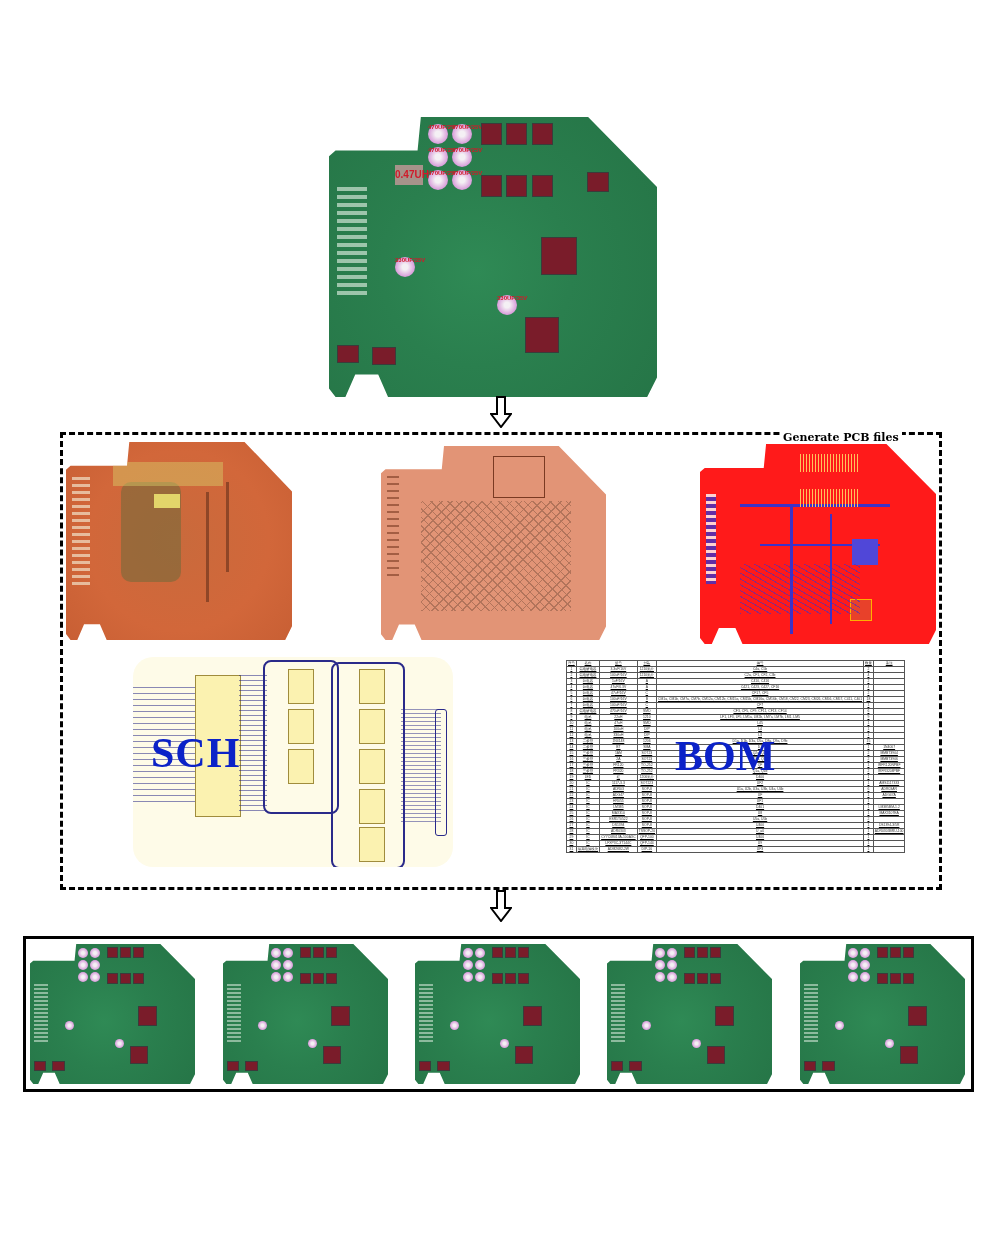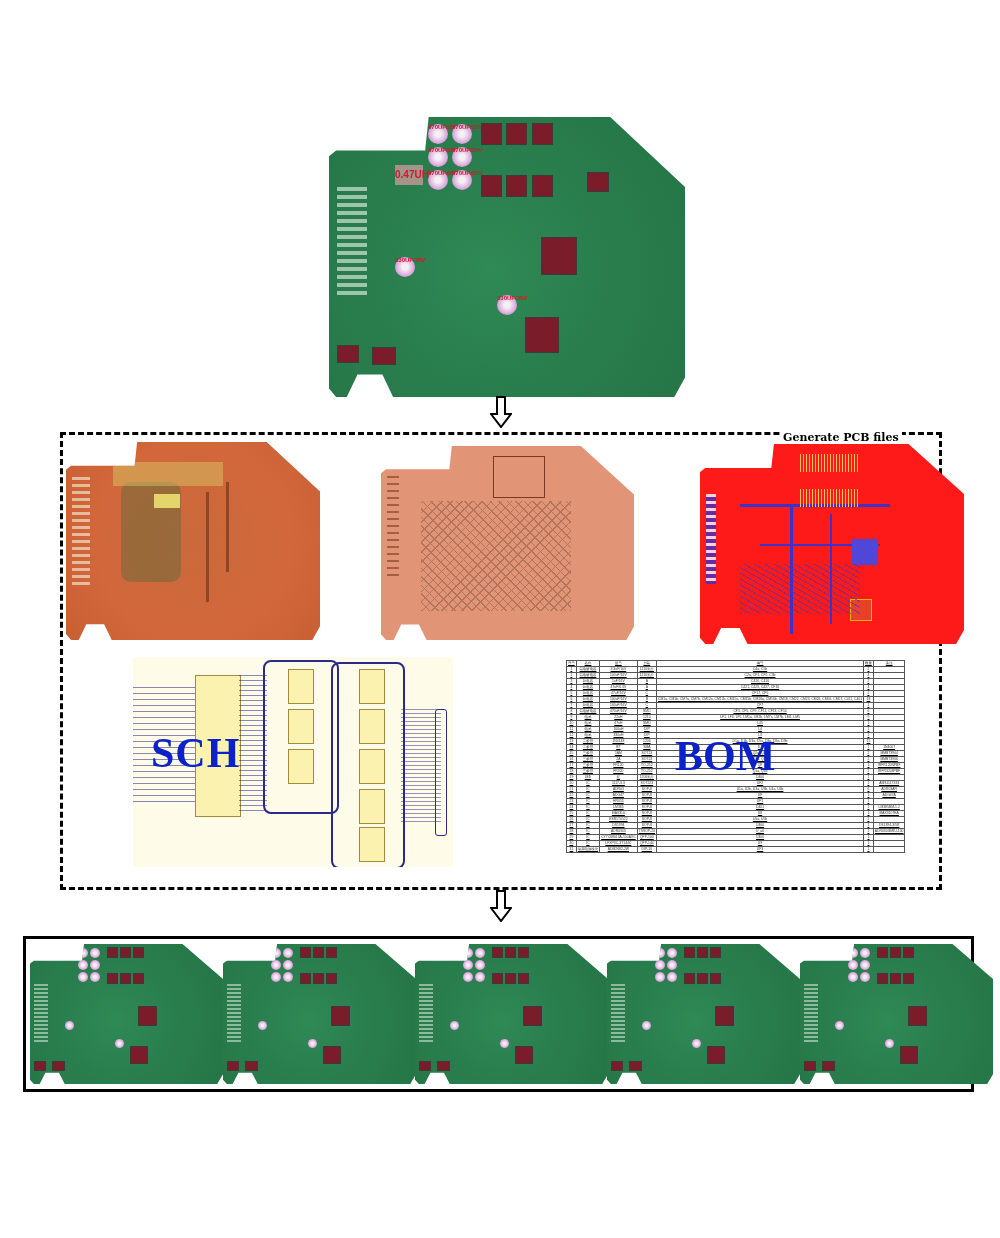--- a/index.html
+++ b/index.html
@@ -1,32 +1,32 @@
 <!DOCTYPE html>
 <html><head>
 <meta charset="utf-8">
 <style>
   html,body{margin:0;padding:0;background:#fff;}
   body{width:1000px;height:1238px;position:relative;overflow:hidden;font-family:"Liberation Sans",sans-serif;}
   .abs{position:absolute;}
   
-  .board{position:absolute;clip-path:polygon(0% 14%,2% 12%,27% 12%,28% 0%,79% 0%,100% 25%,100% 93%,97% 100%,18% 100%,15% 92%,8% 92%,5% 100%,2% 100%,0% 97%);padding-left:28px;}
+  .board{position:absolute;clip-path:polygon(0% 14%,2% 12%,27% 12%,28% 0%,79% 0%,100% 25%,100% 93%,97% 100%,18% 100%,15% 92%,8% 92%,5% 100%,2% 100%,0% 97%);}
   .green{background:radial-gradient(circle at 45% 55%,#2f8a55 0%,#2a7f4e 40%,#257446 100%);}
   .copper1{background:radial-gradient(circle at 50% 50%,#c96a3c,#d2673a 60%,#c85f34);}
   .copper2{background:#e29476;}
   .pcbfile{background:#ff1a1a;}
   .chip{position:absolute;background:#7a1c2a;border:1px solid #3b3b3b;}
   .cap{position:absolute;border-radius:50%;background:radial-gradient(circle,#f4f0f4 20%,#d79ad9 70%,#a774c8);font-size:6px;color:#d01a2a;text-align:center;line-height:1;font-weight:bold;}
   .ind{position:absolute;background:#a6938a;color:#d01a2a;font-weight:bold;font-size:10px;text-align:center;}
   .trace{position:absolute;background:#5b2a18;opacity:.55;}
   .bluetrace{position:absolute;background:#3c32c8;}
   .arrow{position:absolute;width:22px;height:32px;}
   .dash-box{position:absolute;left:60px;top:432px;width:876px;height:452px;border:3px dashed #000;}
   .solid-box{position:absolute;left:23px;top:936px;width:945px;height:150px;border:3px solid #000;}
-  .sch{position:absolute;left:133px;top:657px;width:320px;height:210px;background:#fefbe8;overflow:hidden;}
+  .sch{position:absolute;left:133px;top:657px;width:320px;height:210px;background:#fefbe8;overflow:hidden;border-radius:20px;}
   .sch .big{position:absolute;left:18px;top:72px;font-family:"Liberation Serif",serif;font-weight:bold;font-size:42px;color:#0b22c8;letter-spacing:1px;}
   .bom{position:absolute;left:563px;top:660px;width:318px;height:208px;background:#fff;text-decoration:underline;}
   .bom table{border-collapse:collapse;width:314px;margin-left:3px;font-size:3.4px;color:#333;}
   .bom td{border:1px solid #555;padding:0 1px;height:5px;line-height:5px;text-align:center;white-space:nowrap;overflow:hidden;}
   .bom .big{position:absolute;left:112px;top:72px;font-family:"Liberation Serif",serif;font-weight:bold;font-size:42px;color:#0b22c8;}
   .gen-title{position:absolute;left:780px;top:431px;font-family:"DejaVu Serif",serif;font-weight:bold;font-size:11px;color:#000;background:#fff;padding:0 3px;}
   .ic{position:absolute;background:#fbf2b0;border:1px solid #a08c3c;}
 </style>
 </head>
 <body>

